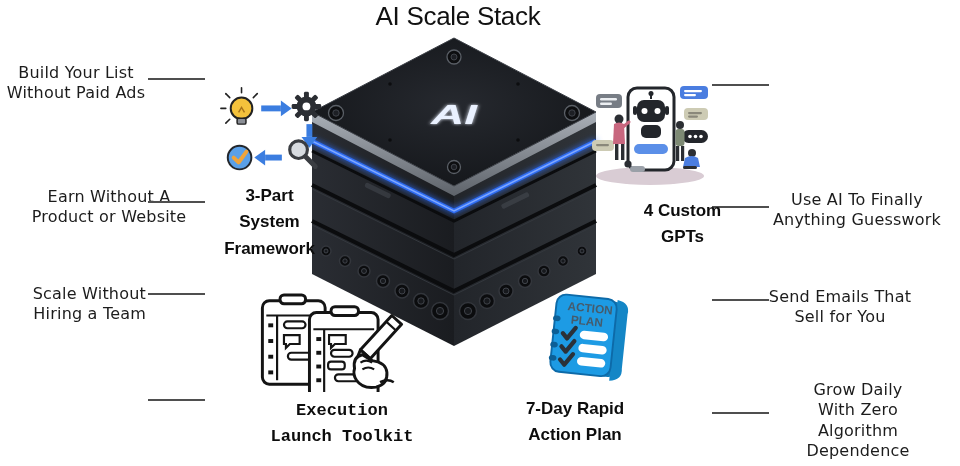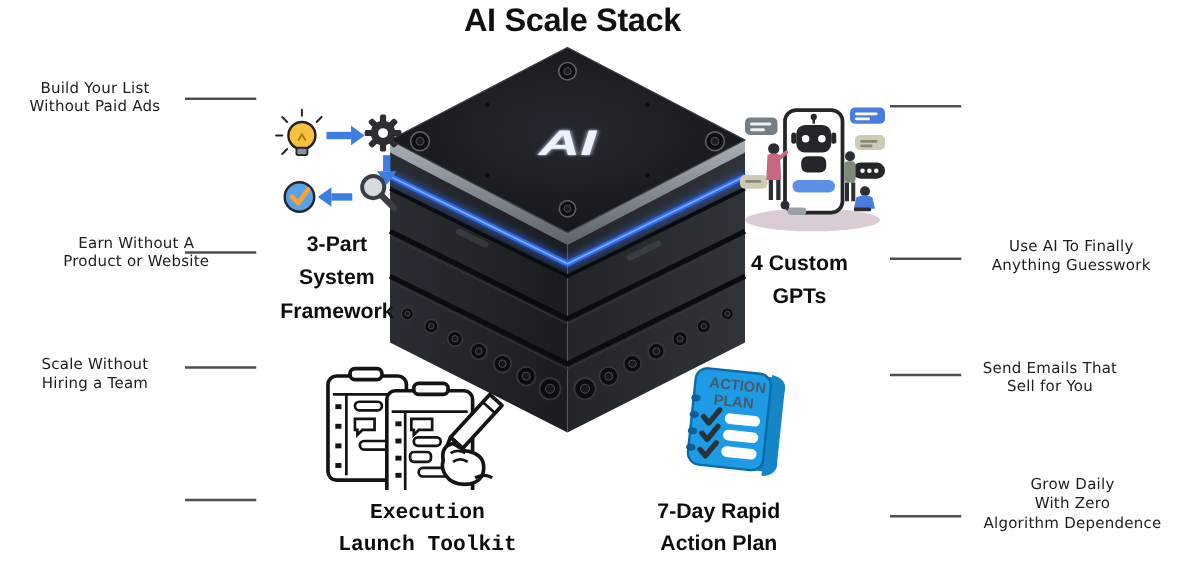--- a/index.html
+++ b/index.html
@@ -1,20 +1,20 @@
 <!DOCTYPE html>
 <html><head>
 <meta charset="utf-8">
 <style>
   html,body{margin:0;padding:0;background:#fff;}
   .canvas{position:relative;width:960px;height:466px;background:#ffffff;overflow:hidden;
           font-family:"Liberation Sans",sans-serif;}
   .page-title{position:absolute;top:1px;left:0;width:916px;text-align:center;
-              font-size:26px;font-weight:bold;letter-spacing:-0.3px;color:#111;}
-  .benefit{position:absolute;font-family:"DejaVu Sans",sans-serif;font-size:12px;
+              font-size:26px;font-weight:normal;letter-spacing:-0.3px;color:#111;}
+  .benefit{position:absolute;font-family:"DejaVu Sans",sans-serif;font-size:16px;
            color:#1c1c1c;text-align:center;white-space:pre-line;line-height:1.28;
            letter-spacing:0.2px;}
   .connector{position:absolute;width:57px;height:2px;background:#4f4f4f;}
   .feature-label{position:absolute;font-weight:bold;font-size:17px;text-align:center;
                  white-space:pre-line;line-height:1.55;color:#0d0d0d;}
   .abs{position:absolute;}
 </style>
 </head>
 <body>
 
@@ -124,21 +124,21 @@
 
     <g transform="translate(160,84) scale(1,0.62)" filter="url(#aiGlow)">
       <text x="0" y="16" text-anchor="middle" font-size="46" font-style="italic" font-weight="bold" fill="#eaf1ff" font-family="Liberation Sans, sans-serif">AI</text>
     </g>
   </svg>
 
   <div class="benefit" style="left:6px;top:63px;width:140px;">Build Your List
 Without Paid Ads</div>
   <div class="benefit" style="left:0px;top:187px;width:162px;margin-left:28px;">Earn Without A
 Product or Website</div>
-  <div class="benefit" style="left:6px;top:284px;width:140px;">Scale Without
+  <div class="benefit" style="left:6px;top:284px;width:140px;text-align:right;">Scale Without
 Hiring a Team</div>
 
   <div class="connector" style="left:148px;top:78px;"></div>
   <div class="connector" style="left:148px;top:201px;"></div>
   <div class="connector" style="left:148px;top:293px;"></div>
   <div class="connector" style="left:148px;top:399px;"></div>
 
   <div class="benefit" style="left:764px;top:190px;width:186px;">Use AI To Finally
 Anything Guesswork</div>
   <div class="benefit" style="left:754px;top:287px;width:172px;">Send Emails That
@@ -256,21 +256,21 @@
       <rect x="83.5" y="45" width="9" height="17" rx="3" fill="#7d8a74"></rect>
       <rect x="84" y="62" width="3.2" height="15" fill="#2b2e33"></rect>
       <rect x="89" y="62" width="3.2" height="15" fill="#2b2e33"></rect>
       <circle cx="100" cy="69" r="4" fill="#2b2e33"></circle>
       <path d="M93,74 Q100,70 106,74 L108,83 L91,83 Z" fill="#4a7de0"></path>
       <rect x="91" y="82" width="14" height="3" rx="1.5" fill="#2b2e33"></rect>
       <circle cx="36" cy="80" r="3.6" fill="#2b2e33"></circle>
       <rect x="38" y="82" width="15" height="6" rx="3" fill="#9aa0a8"></rect>
     </g>
   </svg>
-  <div class="feature-label" style="left:582px;top:198px;width:115px;">4 Custom
+  <div class="feature-label" style="left:625px;top:198px;width:115px;">4 Custom
 GPTs</div>
 
   <svg class="abs" style="left:258px;top:292px;" width="148" height="100" viewBox="0 0 150 102">
     <g fill="#fff" stroke="#141414" stroke-width="3" stroke-linejoin="round">
 
       <rect x="4" y="9" width="64" height="85" rx="7"></rect>
       <rect x="22" y="3" width="26" height="9" rx="4"></rect>
     </g>
     <g stroke="#141414" stroke-width="2.2" fill="none">
       <line x1="8" y1="24" x2="64" y2="24"></line>

